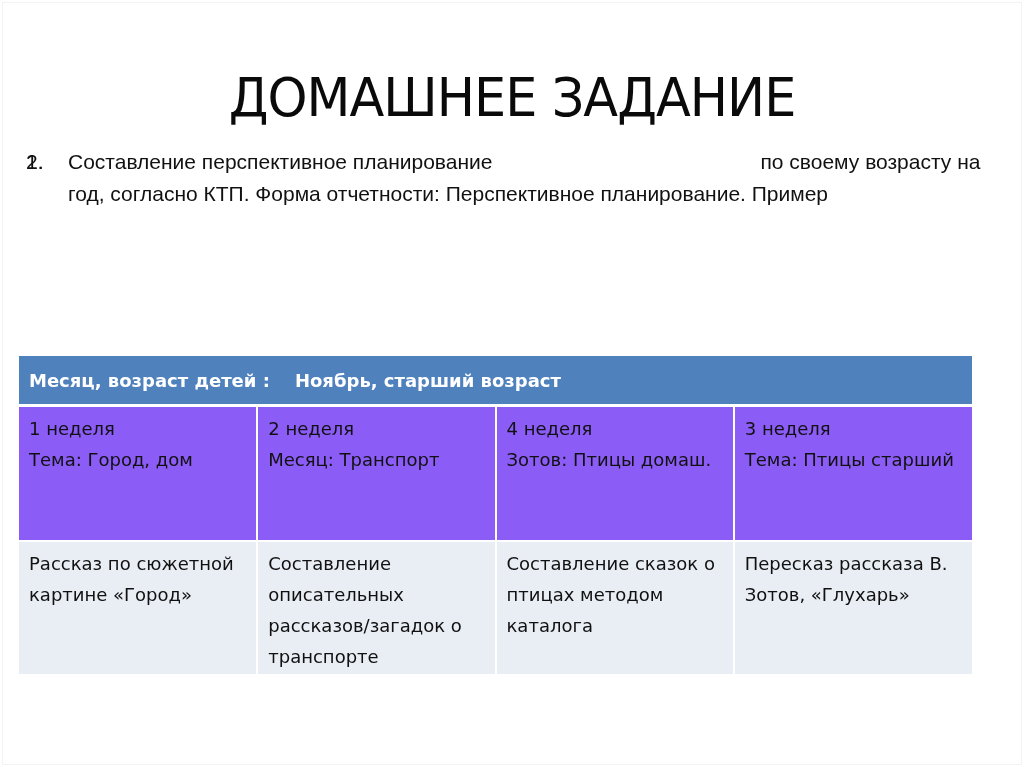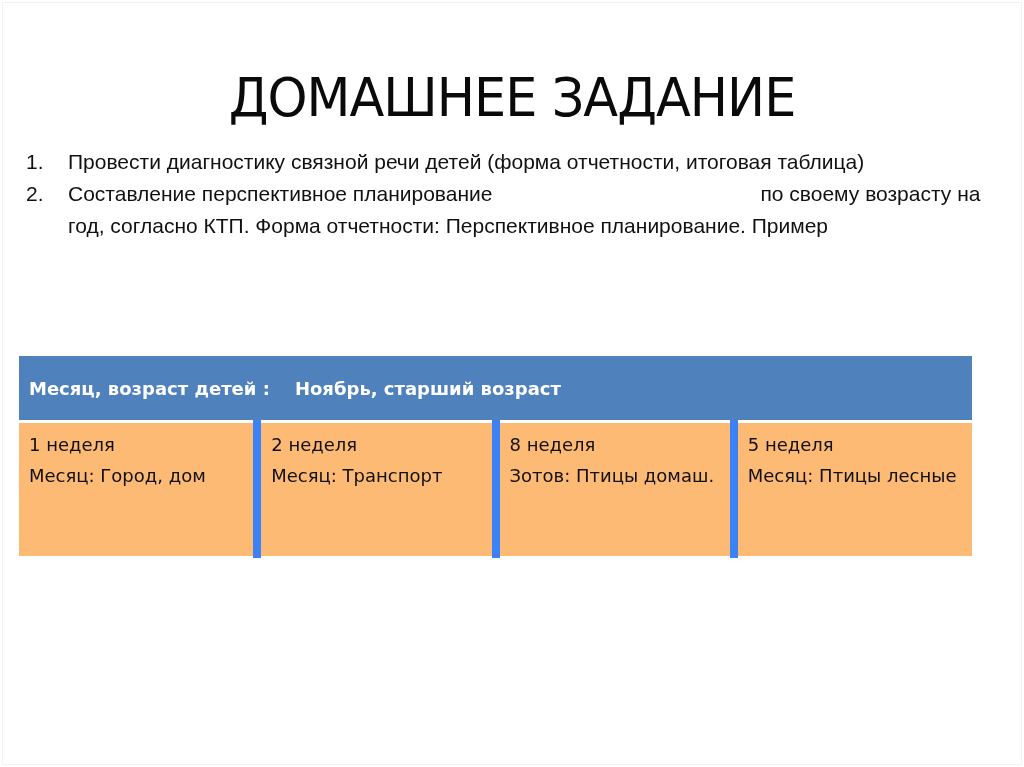--- a/index.html
+++ b/index.html
@@ -72,69 +72,74 @@
       font-size: 18px;
       line-height: 31px;
       color: #111;
     }
     .plan-table th {
       background: #4f81bd;
       color: #ffffff;
       text-align: left;
       font-weight: bold;
       height: 40px;
-      padding: 12px 10px;
+      padding: 4px 10px;
       border-bottom: 3px solid #ffffff;
       font-size: 18px;
       white-space: pre;
     }
     .plan-table td {
       vertical-align: top;
       padding: 6px 10px 0 10px;
-      border-left: 8px solid #3b82f6;
+      border-left: 2px solid #3b82f6;
       border-right: 2px solid #ffffff;
       white-space: pre-line;
     }
     .plan-table tr.row-weeks td {
-      background: #fdba74;
+      background: #8b5cf6;
       height: 127px;
       border-bottom: 2px solid #ffffff;
     }
     .plan-table tr.row-tasks td {
       background: #e9edf4;
       height: 126px;
     }
     .plan-table td:first-child { border-left: none; }
     .plan-table td:last-child { border-right: none; }
   </style>
 </head>
 <body>
 
 <div class="slide-frame"></div>
 
 <h1 class="title">ДОМАШНЕЕ ЗАДАНИЕ</h1>
 
 <ol class="tasks">
   <li>
     <span class="num">1.</span>
-    <span>Провести диагностику связной речи детей (форма отчетности, итоговая таблица)</span>
   </li>
   <li>
     <span class="num">2.</span>
     <span> Составление перспективное планирование</span><span class="gap"></span><span>по своему возрасту на год, согласно КТП.  Форма отчетности:  Перспективное планирование. Пример</span>
   </li>
 </ol>
 
 <table class="plan-table">
   <thead>
     <tr>
       <th colspan="4">Месяц, возраст детей :    Ноябрь, старший возраст</th>
     </tr>
   </thead>
   <tbody>
     <tr class="row-weeks">
-      <td><span>1 неделя</span><br><span>Месяц: Город, дом</span></td>
+      <td><span>1 неделя</span><br><span>Тема: Город, дом</span></td>
       <td><span>2 неделя</span><br><span>Месяц: Транспорт</span></td>
-      <td><span>8 неделя</span><br><span>Зотов: Птицы домаш.</span></td>
-      <td><span>5 неделя</span><br><span>Месяц: Птицы лесные</span></td>
+      <td><span>4 неделя</span><br><span>Зотов: Птицы домаш.</span></td>
+      <td><span>3 неделя</span><br><span>Тема: Птицы старший</span></td>
+    </tr>
+    <tr class="row-tasks">
+      <td>Рассказ по сюжетной картине «Город»</td>
+      <td>Составление описательных рассказов/загадок о транспорте</td>
+      <td>Составление сказок о птицах методом каталога</td>
+      <td>Пересказ рассказа В. Зотов, «Глухарь»</td>
     </tr>
   </tbody>
 </table>
 
 </body></html>

